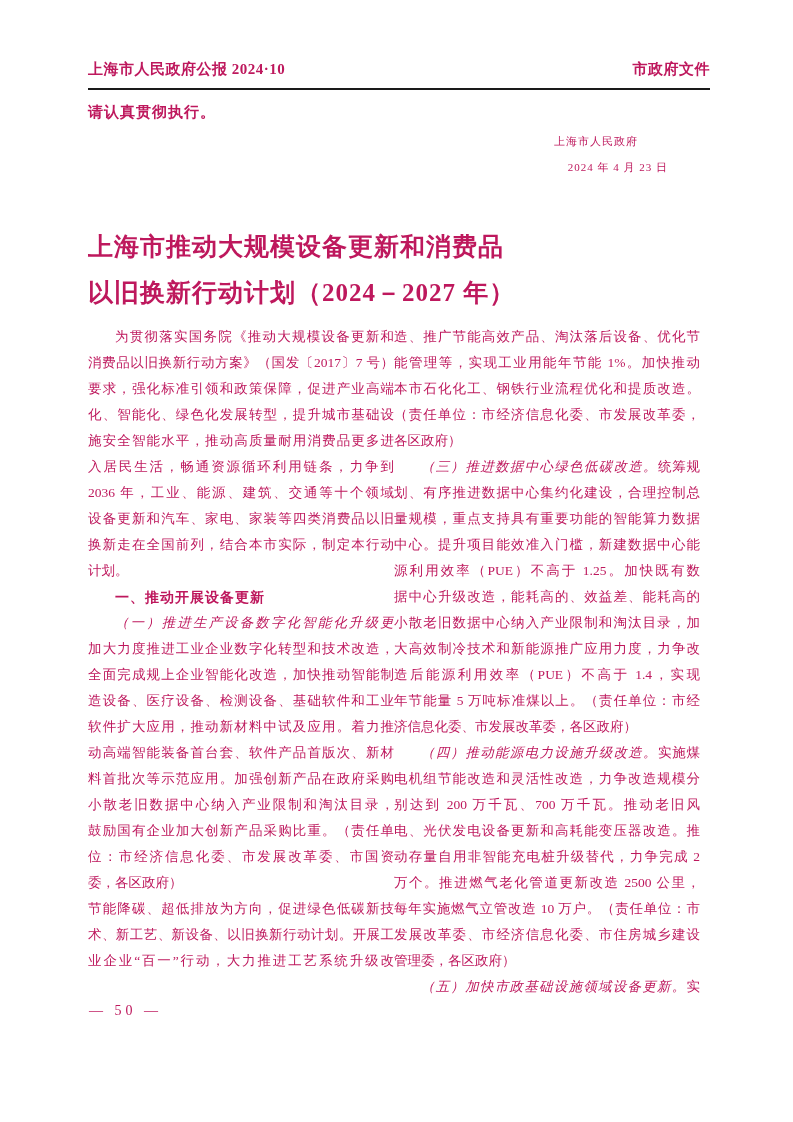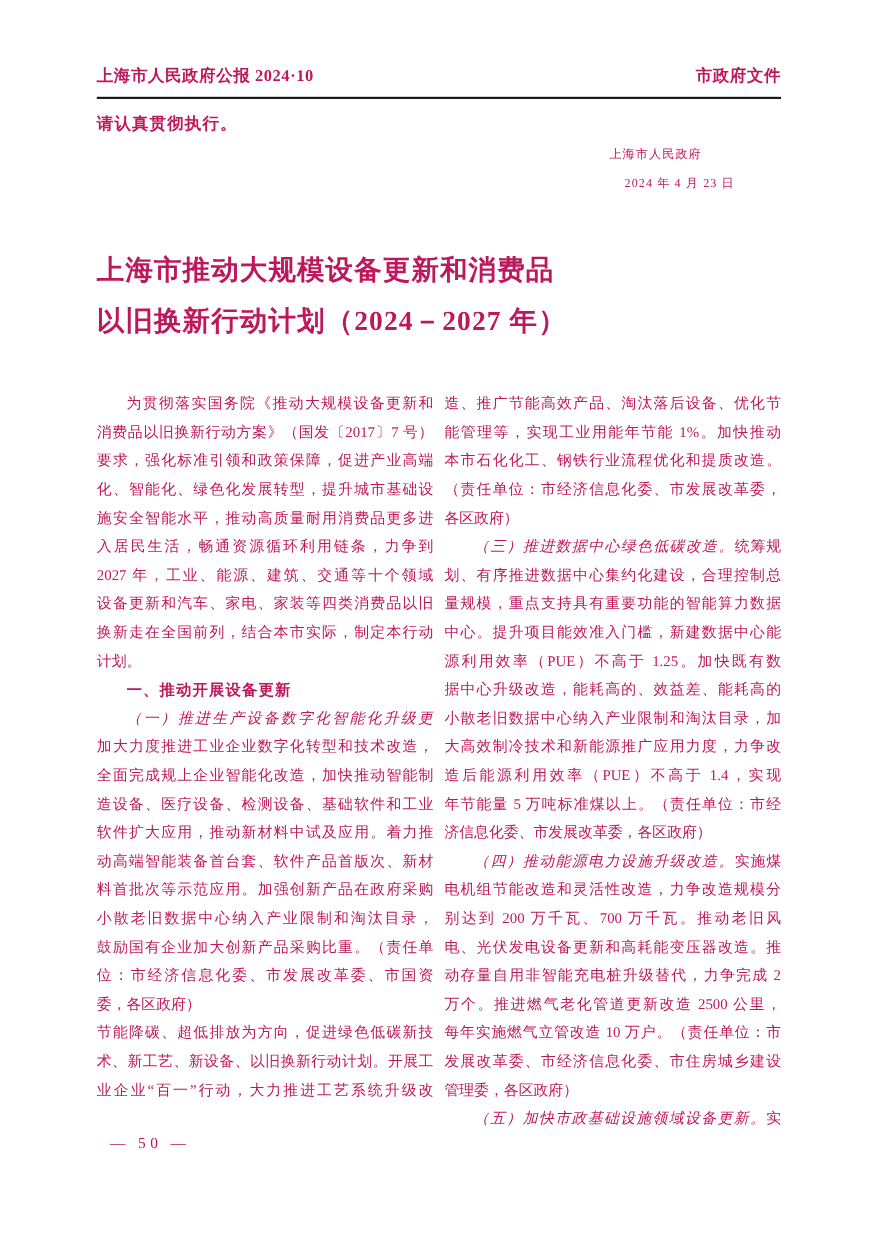--- a/index.html
+++ b/index.html
@@ -55,23 +55,22 @@
   }
   .doc-title {
     margin-top: 44px;
     text-align: left;
     font-size: 25px;
     font-weight: bold;
     line-height: 46px;
     letter-spacing: 1px;
   }
   .columns {
-    margin-top: 38px;
+    margin-top: 8px;
     display: flex;
-    gap: 10px;
   }
   .col {
     width: 306px;
   }
   .line {
     height: 26px;
     line-height: 26px;
     font-size: 13.5px;
     text-align: justify;
     text-align-last: justify;
@@ -92,21 +91,21 @@
     text-align: left;
     text-align-last: left;
     letter-spacing: 1px;
   }
   .kai {
     font-style: italic;
     letter-spacing: 0.5px;
   }
   .page-number {
     margin-top: 3px;
-    margin-left: 12px;
+    margin-left: 1px;
     font-size: 14px;
     letter-spacing: 4px;
   }
 </style>
 </head>
 <body>
 
 <div class="page">
   <div class="content">
 
@@ -128,21 +127,21 @@
     </div>
 
     <div class="columns">
       <div class="col">
           <div class="line indent"><span>为贯彻落实国务院《推动大规模设备更新和</span></div>
           <div class="line"><span>消费品以旧换新行动方案》（国发〔2017〕7 号）</span></div>
           <div class="line"><span>要求，强化标准引领和政策保障，促进产业高端</span></div>
           <div class="line"><span>化、智能化、绿色化发展转型，提升城市基础设</span></div>
           <div class="line"><span>施安全智能水平，推动高质量耐用消费品更多进</span></div>
           <div class="line"><span>入居民生活，畅通资源循环利用链条，力争到</span></div>
-          <div class="line"><span>2027 年，工业、能源、建筑、交通等十个领域</span></div>
+          <div class="line"><span>2036 年，工业、能源、建筑、交通等十个领域</span></div>
           <div class="line"><span>设备更新和汽车、家电、家装等四类消费品以旧</span></div>
           <div class="line"><span>换新走在全国前列，结合本市实际，制定本行动</span></div>
           <div class="line nojust"><span>计划。</span></div>
           <div class="line indent head"><span>一、推动开展设备更新</span></div>
           <div class="line indent"><span class="kai">（一）推进生产设备数字化智能化升级更新。</span></div>
           <div class="line"><span>加大力度推进工业企业数字化转型和技术改造，</span></div>
           <div class="line"><span>全面完成规上企业智能化改造，加快推动智能制</span></div>
           <div class="line"><span>造设备、医疗设备、检测设备、基础软件和工业</span></div>
           <div class="line"><span>软件扩大应用，推动新材料中试及应用。着力推</span></div>
           <div class="line"><span>动高端智能装备首台套、软件产品首版次、新材</span></div>

